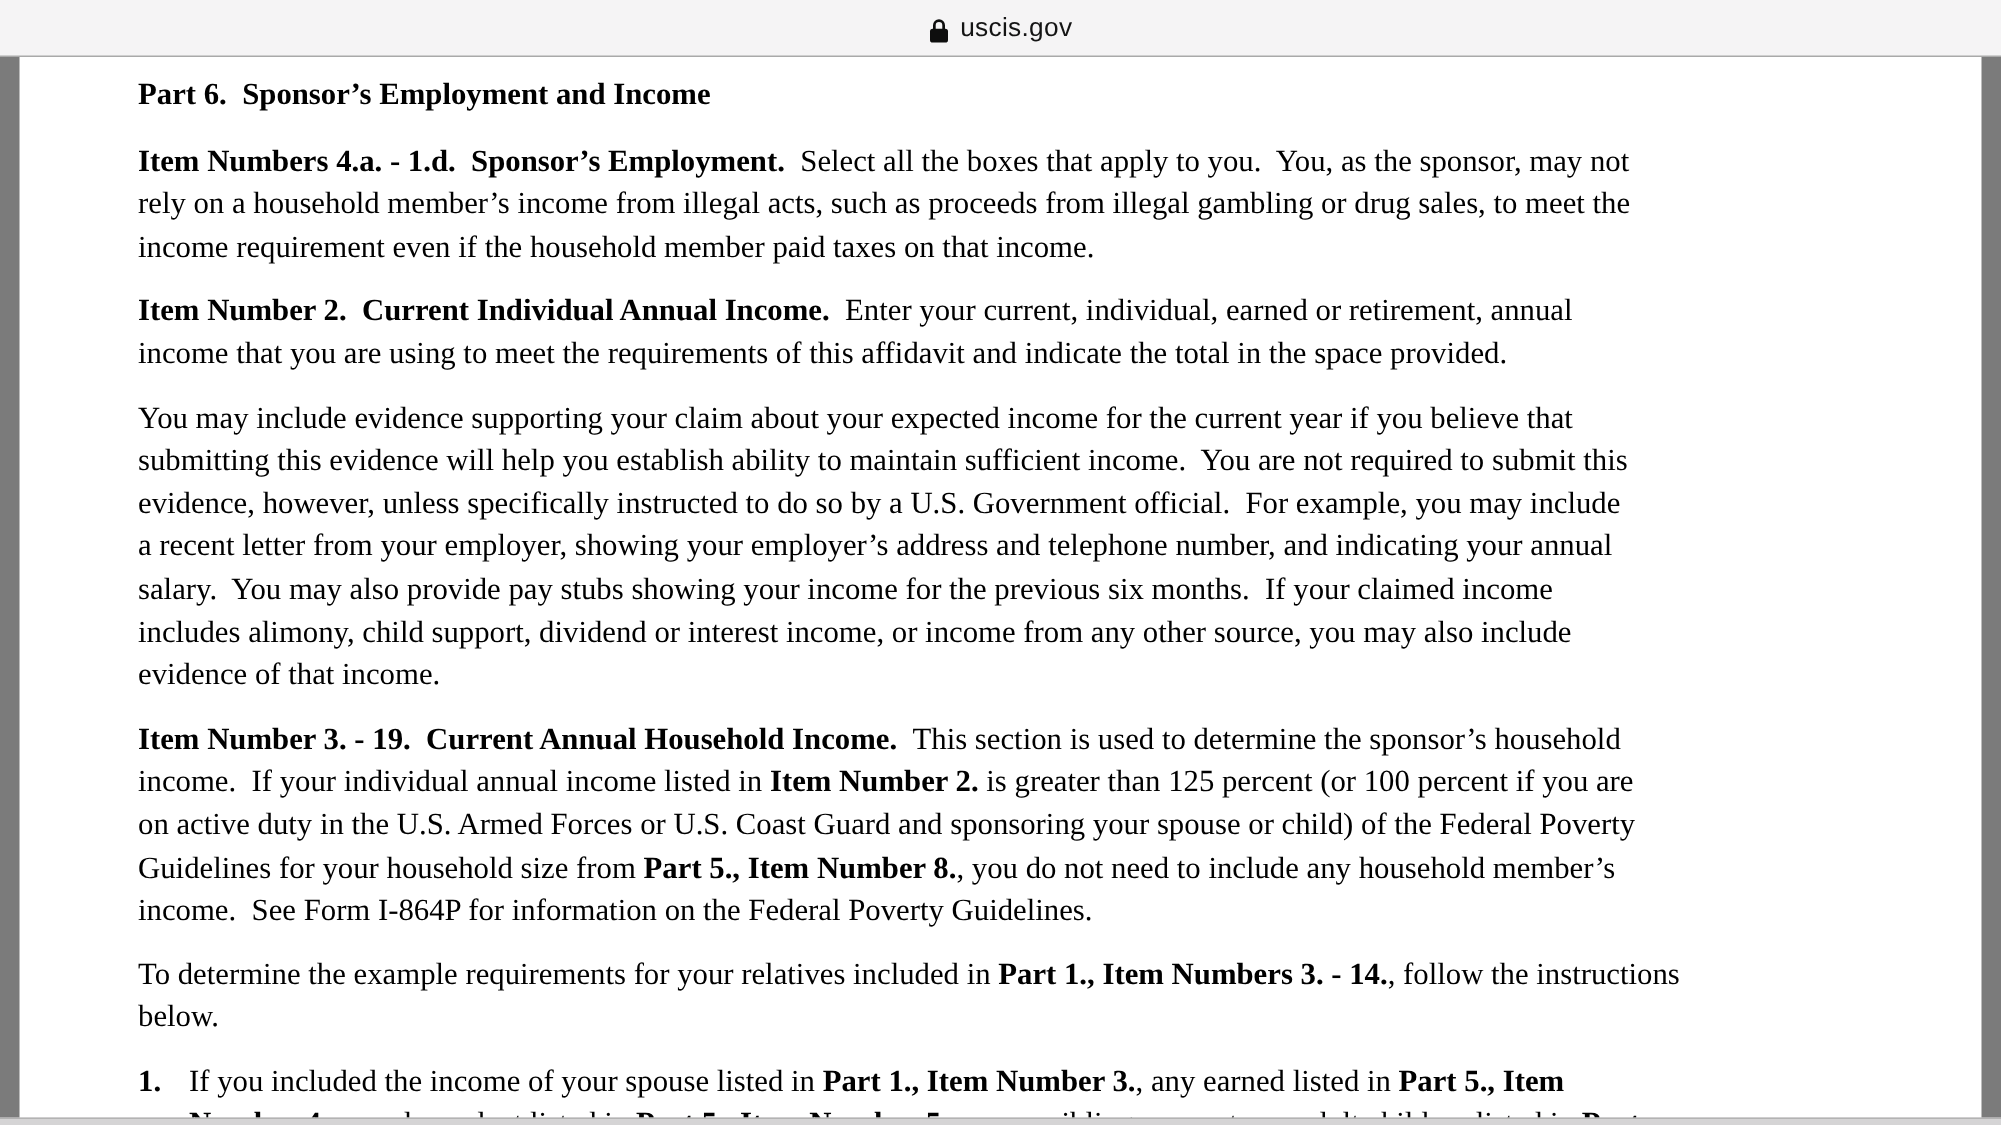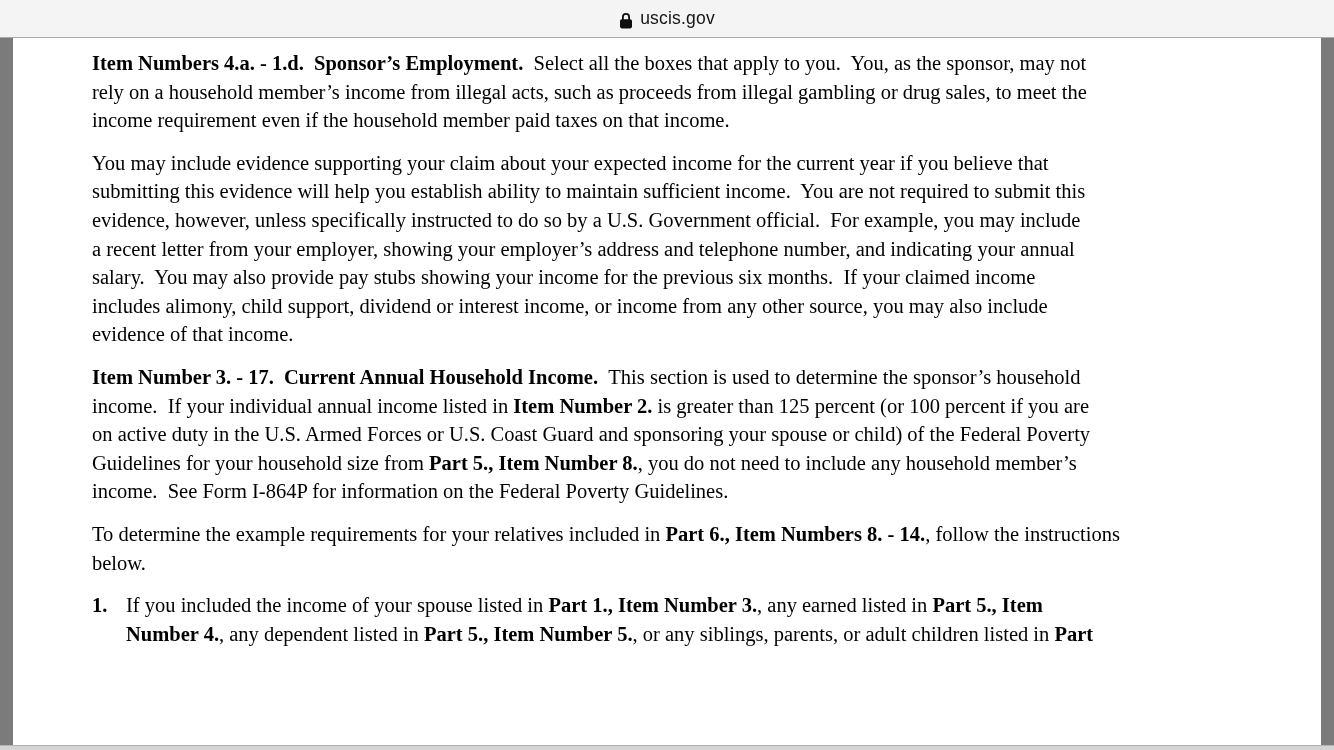--- a/index.html
+++ b/index.html
@@ -98,35 +98,38 @@
     </svg>
     <span class="domain">uscis.gov</span>
   </div>
 </div>
 
 <div class="viewport">
   <div class="edge-strip left"></div>
   <div class="edge-strip right"></div>
   <div class="page">
     <div class="doc">
+        <p class="heading"><b>Part 6.  Sponsor’s Employment and Income</b></p>
         <p class="para"><b>Item Numbers 4.a. - 1.d.  Sponsor’s Employment.  </b><span>Select all the boxes that apply to you.  You, as the sponsor, may not
 rely on a household member’s income from illegal acts, such as proceeds from illegal gambling or drug sales, to meet the
 income requirement even if the household member paid taxes on that income.</span></p>
+        <p class="para"><b>Item Number 2.  Current Individual Annual Income.  </b><span>Enter your current, individual, earned or retirement, annual
+income that you are using to meet the requirements of this affidavit and indicate the total in the space provided.</span></p>
         <p class="para"><span>You may include evidence supporting your claim about your expected income for the current year if you believe that
 submitting this evidence will help you establish ability to maintain sufficient income.  You are not required to submit this
 evidence, however, unless specifically instructed to do so by a U.S. Government official.  For example, you may include
 a recent letter from your employer, showing your employer’s address and telephone number, and indicating your annual
 salary.  You may also provide pay stubs showing your income for the previous six months.  If your claimed income
 includes alimony, child support, dividend or interest income, or income from any other source, you may also include
 evidence of that income.</span></p>
-        <p class="para"><b>Item Number 3. - 17.  Current Annual Household Income.  </b><span>This section is used to determine the sponsor’s household
+        <p class="para"><b>Item Number 3. - 19.  Current Annual Household Income.  </b><span>This section is used to determine the sponsor’s household
 income.  If your individual annual income listed in </span><b>Item Number 2.</b><span> is greater than 125 percent (or 100 percent if you are
 on active duty in the U.S. Armed Forces or U.S. Coast Guard and sponsoring your spouse or child) of the Federal Poverty
 Guidelines for your household size from </span><b>Part 5., Item Number 8.</b><span>, you do not need to include any household member’s
 income.  See Form I-864P for information on the Federal Poverty Guidelines.</span></p>
-        <p class="para"><span>To determine the example requirements for your relatives included in </span><b>Part 6., Item Numbers 8. - 14.</b><span>, follow the instructions
+        <p class="para"><span>To determine the example requirements for your relatives included in </span><b>Part 1., Item Numbers 3. - 14.</b><span>, follow the instructions
 below.</span></p>
         <p class="list-item"><b class="num">1.</b><span>If you included the income of your spouse listed in </span><b>Part 1., Item Number 3.</b><span>, any earned listed in </span><b>Part 5., Item
 Number 4.</b><span>, any dependent listed in </span><b>Part 5., Item Number 5.</b><span>, or any siblings, parents, or adult children listed in </span><b>Part</b></p>
       </div>
   </div>
   <div class="bottom-band"></div>
 </div>
 
 </body></html>

